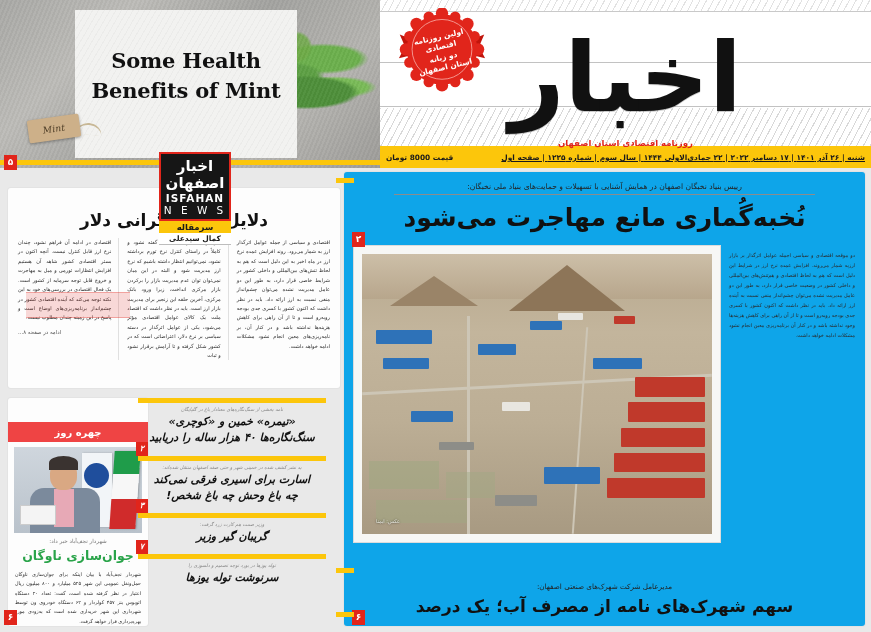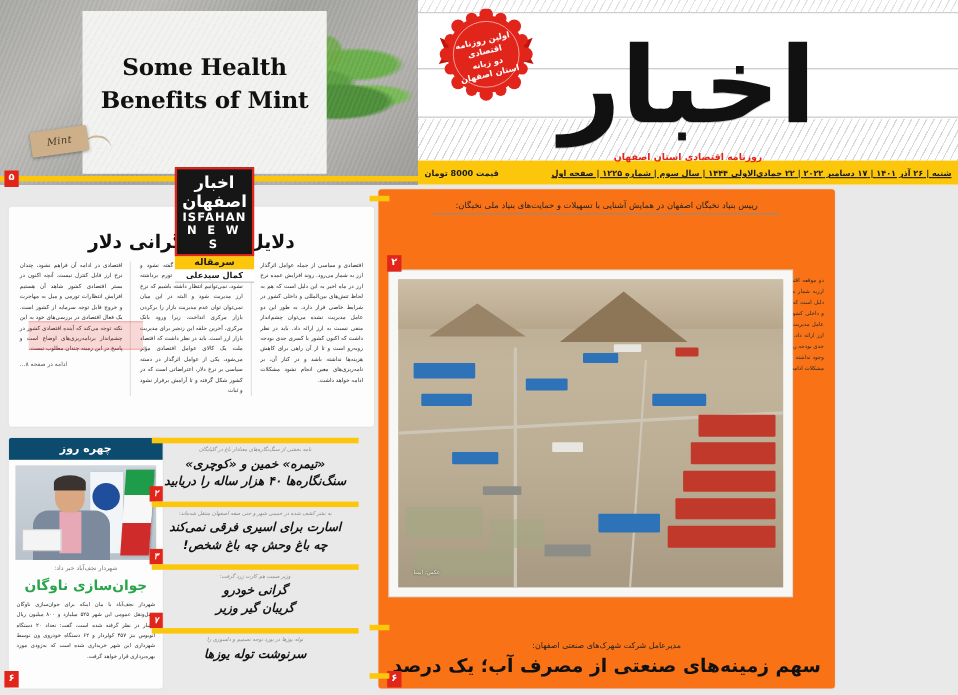--- a/index.html
+++ b/index.html
@@ -137,21 +137,21 @@
     padding:4px 2px 3px;
   }
   .logo-script{
     color:#fff; font-size:15px; font-weight:700; line-height:1.1; direction:rtl;
   }
   .logo-isf{
     color:#fff; font-size:10.5px; font-weight:700; letter-spacing:1px;
     direction:ltr; margin-top:1px;
   }
   .logo-news{
-    color:#fff; font-size:10.5px; font-weight:700; letter-spacing:3px;
+    color:#fff; font-size:10.5px; font-weight:400; letter-spacing:3px;
     direction:ltr;
   }
   .logo-yellow{
     width:72px; margin:0 auto; background:#fcc60b; color:#1a1a1a;
     font-size:8.5px; font-weight:700; padding:1px 0; direction:rtl;
   }
   .logo-author{
     width:72px; margin:0 auto; background:#ffffff; color:#1a1a1a;
     font-size:7.5px; font-weight:700; padding:1px 0; direction:rtl;
     border-bottom:1px solid #bdbdbd;
@@ -179,22 +179,22 @@
     border-bottom:1px solid rgba(225,37,27,.3);
   }
   .ed-cont{ display:block; text-align:left; font-size:5.4px; color:#555; margin-top:4px; }
 
   
   #portrait-box{
     position:absolute; left:8px; top:398px; width:140px; height:228px;
     background:#fdfdfd; border-radius:3px; box-shadow:0 0 0 1px #e3e3e3; overflow:hidden;
   }
   .pb-header{
-    height:20px; background:#0c4a6e; color:#fff; font-size:10px; font-weight:700;
-    display:flex; align-items:center; justify-content:center; direction:rtl;
+    height:20px; background:#ef4444; color:#fff; font-size:10px; font-weight:700;
+    display:flex; align-items:center; justify-content:center; direction:rtl;margin-top:24px;
   }
   .pb-photo{
     margin:5px 6px 0; height:86px; position:relative; overflow:hidden;
     background:linear-gradient(180deg,#cfd6dd 0%,#b9c2cb 100%);
   }
   .pb-flag{
     position:absolute; right:4px; top:4px; width:26px; height:78px;
     background:linear-gradient(180deg,#1f9c4a 0 30%, #f7f7f7 30% 62%, #d02b2b 62% 100%);
     transform:skewX(-4deg); box-shadow:1px 0 2px rgba(0,0,0,.25);
   }
@@ -256,22 +256,22 @@
   }
   .nl-badge{
     position:absolute; right:auto; left:-2px; bottom:-9px;
     width:12px; height:14px; background:#e1251b; color:#fff;
     font-size:8px; line-height:14px; text-align:center; font-weight:700;
   }
   .nl-gap{ height:9px; }
 
   
   #main-article{
-    position:absolute; left:344px; top:172px; width:415px; height:454px;
-    background:#f97316; border-radius:3px; box-shadow:0 0 0 1px #e3e3e3;
+    position:absolute; left:344px; top:172px; width:521px; height:454px;
+    background:#0ea5e9; border-radius:3px; box-shadow:0 0 0 1px #e3e3e3;
     padding:8px 10px;
   }
   .ma-kicker{
     text-align:center; font-size:7.6px; color:#222; direction:rtl;
     border-bottom:1px solid #8c8c8c; padding-bottom:3px; margin:2px 40px 0;
   }
   .ma-title{
     text-align:center; font-size:25px; font-weight:700; color:#111;
     direction:rtl; margin-top:8px; letter-spacing:-.3px;
   }
@@ -454,41 +454,41 @@
       <div>چه باغ وحش چه باغ شخص!</div>
     </div>
     <div class="nl-badge">۳</div>
   </div>
   <div class="nl-gap"></div>
 
   <div class="nl-item">
     <div class="nl-bar"></div>
     <div class="nl-kicker">وزیر صمت هم کارت زرد گرفت:</div>
     <div class="nl-title">
-      <div>گرانی خودرو</div>
       <div>گریبان گیر وزیر</div>
     </div>
     <div class="nl-badge">۷</div>
   </div>
   <div class="nl-gap"></div>
 
   <div class="nl-item">
     <div class="nl-bar"></div>
     <div class="nl-kicker">توله یوزها در بورد توجه تصمیم و دلسوزی را</div>
     <div class="nl-title">
       <div>سرنوشت توله یوزها</div>
 
     </div>
 
   </div>
 
 </div>
 
 <div id="main-article">
   <div class="ma-kicker">رییس بنیاد نخبگان اصفهان در همایش آشنایی با تسهیلات و حمایت‌های بنیاد ملی نخبگان:</div>
+  <div class="ma-title">نُخبه‌گُماری مانع مهاجرت می‌شود</div>
 
   <div class="ma-body">دو موقعه اقتصادی و سیاسی اجمله عوامل اثرگذار بر بازار ارزیه شمار می‌روند. افزایش عمده نرخ ارز در شرایط این دلیل است که هم به لحاظ اقتصادی و هم‌تنش‌های بین‌المللی و داخلی کشور در وضعیت خاصی قرار دارد، به طور این دو عامل مدیریت نشده می‌توان چشم‌انداز منفی نسبت به آینده ارز ارائه داد. باید در نظر داشت که اکنون کشور با کسری جدی بودجه روبه‌رو است و تا از آن راهی برای کاهش هزینه‌ها وجود نداشته باشد و در کنار آن برنامه‌ریزی معین انجام نشود مشکلات ادامه خواهد داشت.</div>
 
   <div class="ma-photo-wrap">
     <div class="ma-photo">
       <div class="ma-sky"></div>
       <div class="ma-mtn"></div>
       <div class="ma-mtn2"></div>
 
       <div class="road" style="left:0;top:46%;width:100%;height:3px;transform:rotate(-3deg)"></div>
@@ -518,21 +518,21 @@
       <div class="field" style="left:2%;top:74%;width:20%;height:10%;opacity:.55"></div>
       <div class="field" style="left:24%;top:78%;width:14%;height:9%;opacity:.45"></div>
       <div class="field" style="left:4%;top:88%;width:26%;height:8%;opacity:.5"></div>
 
       <div class="ma-credit">عکس: ایمنا</div>
     </div>
   </div>
 
   <div class="ma-foot">
     <div class="ma-foot-kicker">مدیرعامل شرکت شهرک‌های صنعتی اصفهان:</div>
-    <div class="ma-foot-title">سهم زمینه‌های صنعتی از مصرف آب؛ یک درصد</div>
+    <div class="ma-foot-title">سهم شهرک‌های نامه از مصرف آب؛ یک درصد</div>
   </div>
 </div>
 <div class="pagebadge" id="badge-main">۲</div>
 <div class="pagebadge" id="badge-foot">۶</div>
 
 <div class="stub" style="top:178px"></div>
 <div class="stub" style="top:568px"></div>
 <div class="stub" style="top:612px"></div>
 
 </body></html>

